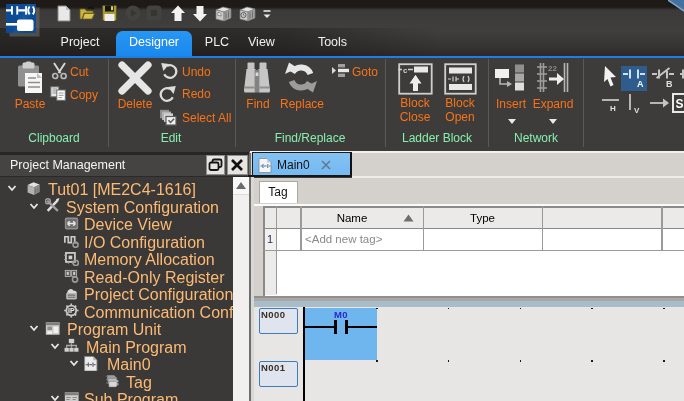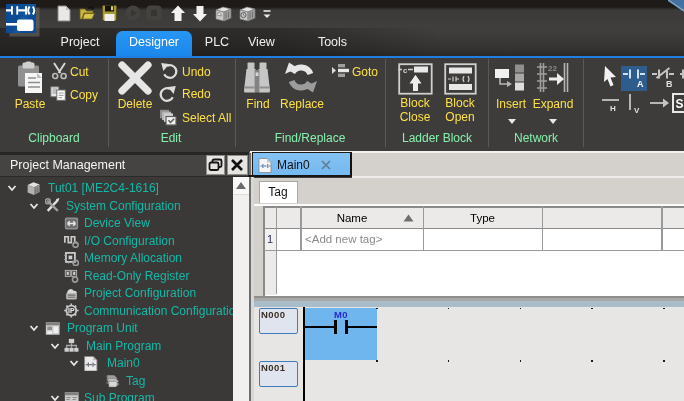--- a/index.html
+++ b/index.html
@@ -1,22 +1,22 @@
 <!DOCTYPE html>
 <html><head>
 <meta charset="utf-8">
 <style>
 html,body{margin:0;padding:0;background:#fff;}
 #app{position:relative;width:684px;height:401px;overflow:hidden;
   font-family:"Liberation Sans",sans-serif;background:#3d3c3b;}
 .abs{position:absolute;}
 .rlbl{position:absolute;color:#86efac;font-size:12px;text-align:center;}
-.rtxt{position:absolute;color:#fde047;font-size:12px;}
+.rtxt{position:absolute;color:#f97316;font-size:12px;}
 .ctr{text-align:center;}
-.treetxt{position:absolute;color:#14b8a6;font-size:12px;white-space:nowrap;}
+.treetxt{position:absolute;color:#fdba74;font-size:16px;white-space:nowrap;}
 </style>
 </head>
 <body>
 <div id="app">
 
 <div class="abs" style="left:0;top:0;width:684px;height:58px;
  background:linear-gradient(180deg,#1d1a18 0,#1d1a18 7px,#3b3a38 10px,#403f3d 30px,#343332 48px,#2b2a29 56px);"></div>
 
 <div class="abs" style="left:0;top:28px;width:684px;height:28px;
  background:linear-gradient(90deg,rgba(16,15,14,0.44) 0,rgba(16,15,14,0.38) 280px,rgba(16,15,14,0) 440px);"></div>

